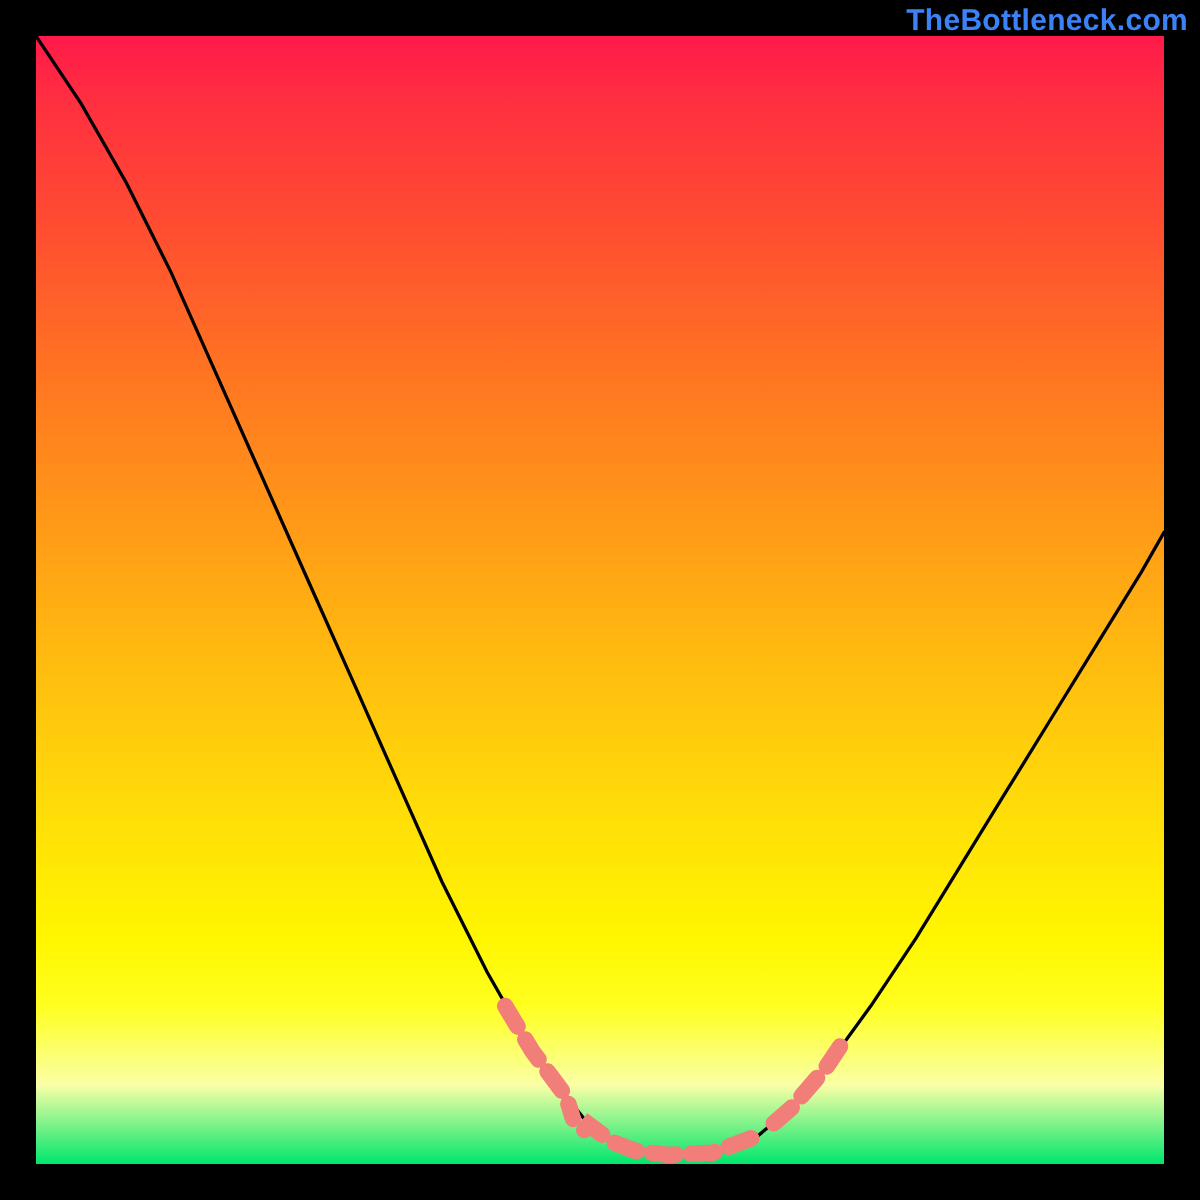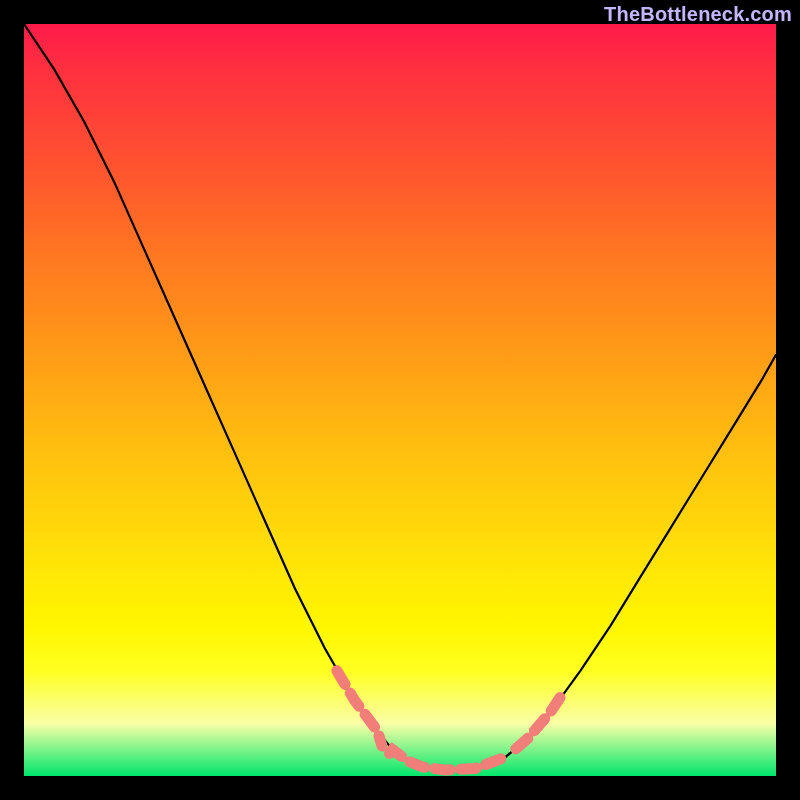--- a/index.html
+++ b/index.html
@@ -36,21 +36,21 @@
       #00e66c 100%
     );
   }
   .watermark {
     position: absolute;
     top: 3px;
     right: 8px;
     font-family: Arial, Helvetica, sans-serif;
     font-size: 20px;
     font-weight: bold;
-    color: #c4b5fd;
+    color: #3b82f6;
     letter-spacing: 0.2px;
   }
   svg.curve-layer {
     position: absolute;
     left: 0;
     top: 0;
     width: 752px;
     height: 752px;
   }
 </style>

